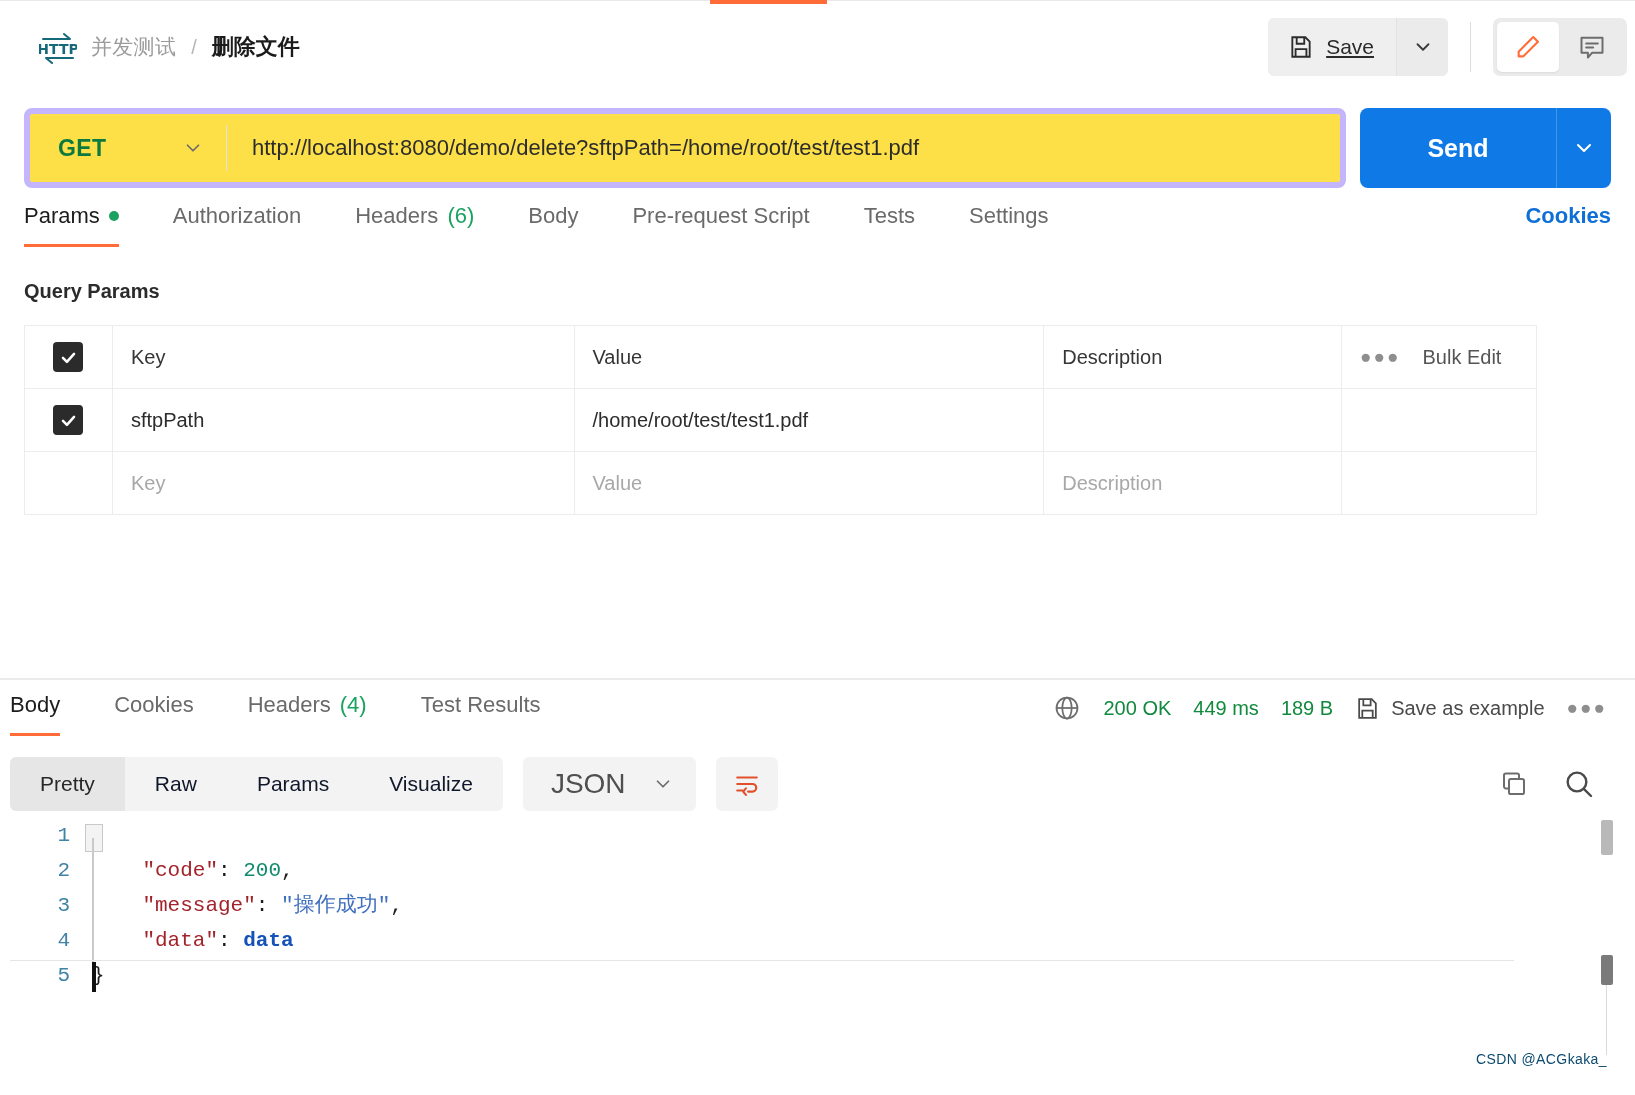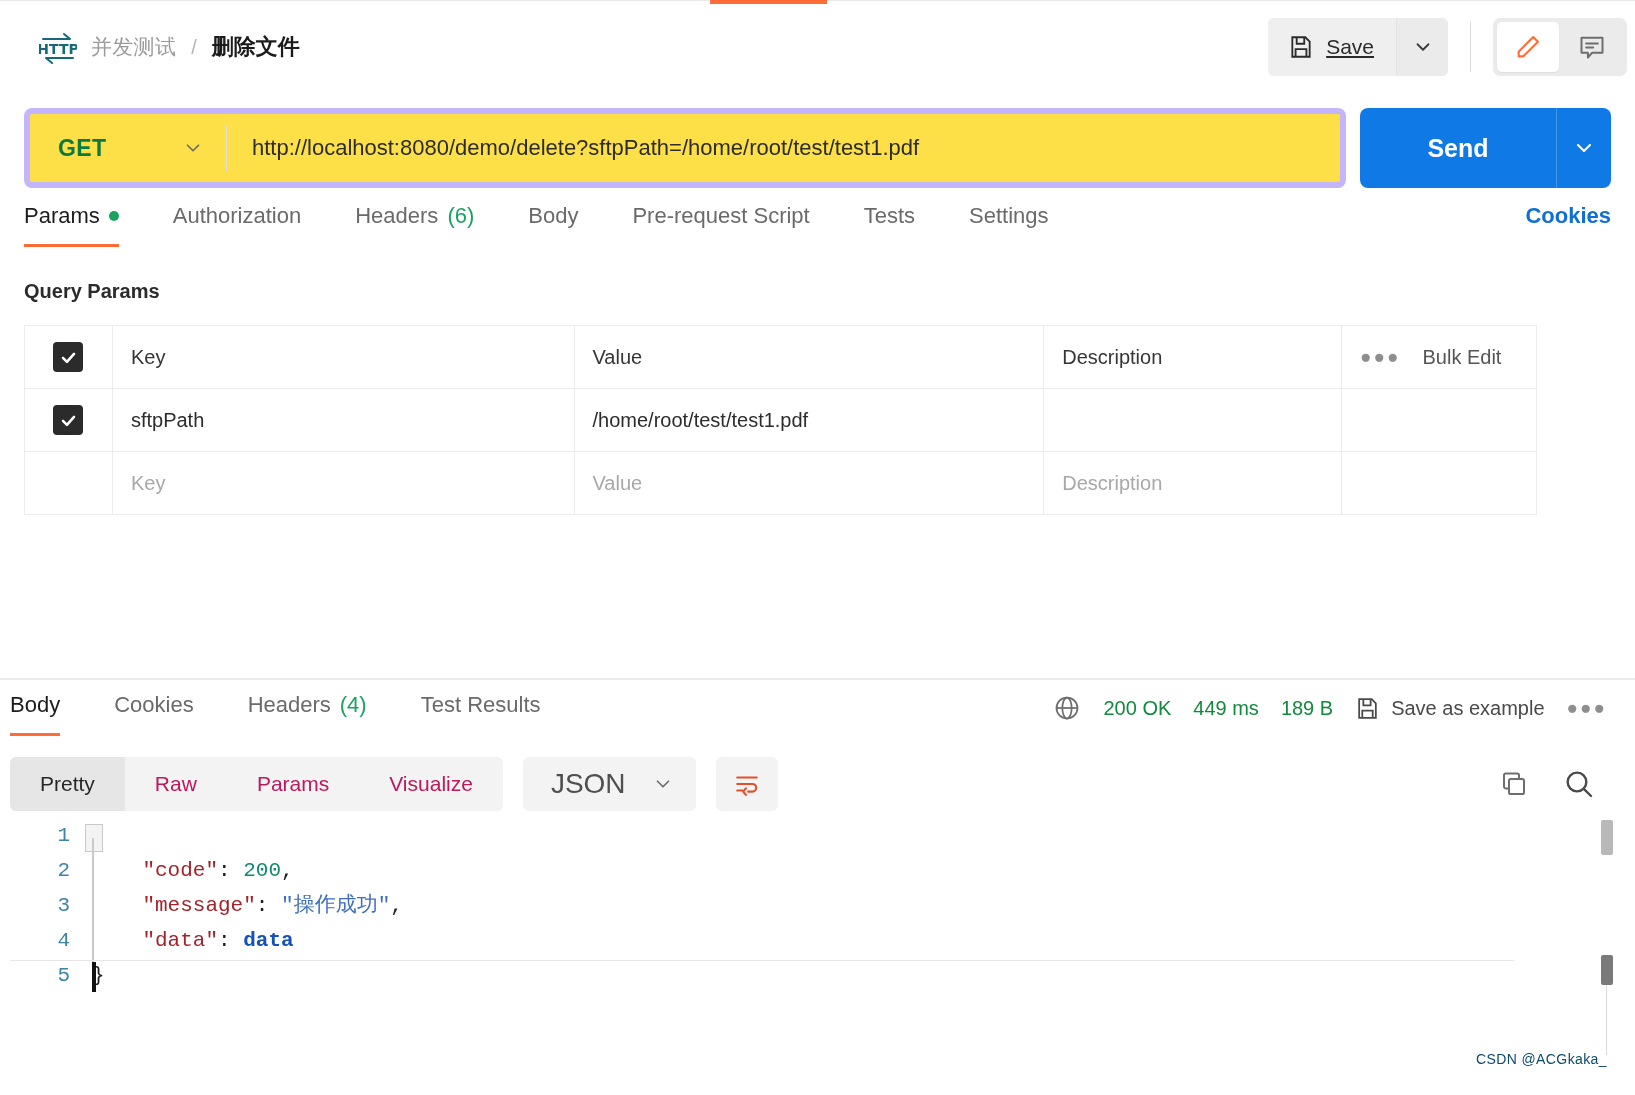--- a/index.html
+++ b/index.html
@@ -127,21 +127,21 @@
   
   .resp-tabs { position:absolute; top:686px; left:10px; width:1615px; height:56px; display:flex; align-items:flex-start; }
   .resp-meta { margin-left:auto; display:flex; align-items:center; gap:22px; padding-top:8px; padding-right:18px; }
   .meta-green { color:#128a3e; font-size:20px; font-weight:normal; }
   .save-example { display:flex; align-items:center; gap:11px; font-size:20px; color:#4a4a4a; cursor:pointer; }
 
   
   .resp-toolbar { position:absolute; top:757px; left:10px; width:1615px; height:54px; display:flex; align-items:center; }
   .seg { display:flex; background:#f3f3f3; border-radius:6px; overflow:hidden; height:54px; }
   .seg-item {
-    padding:0 30px; display:flex; align-items:center; font-size:21px; color:#be185d; cursor:pointer;
+    padding:0 30px; display:flex; align-items:center; font-size:21px; color:#0f172a; cursor:pointer;
   }
   .seg-item.active { background:#e6e6e6; color:#272727; }
   .fmt-select {
     margin-left:20px; height:54px; background:#f3f3f3; border-radius:6px; display:flex;
     align-items:center; gap:26px; padding:0 22px 0 28px; cursor:pointer; font-size:28px; color:#4f4f4f;
   }
   .wrap-btn {
     margin-left:20px; width:62px; height:54px; background:#f3f3f3; border-radius:6px;
     display:flex; align-items:center; justify-content:center; cursor:pointer;
   }

